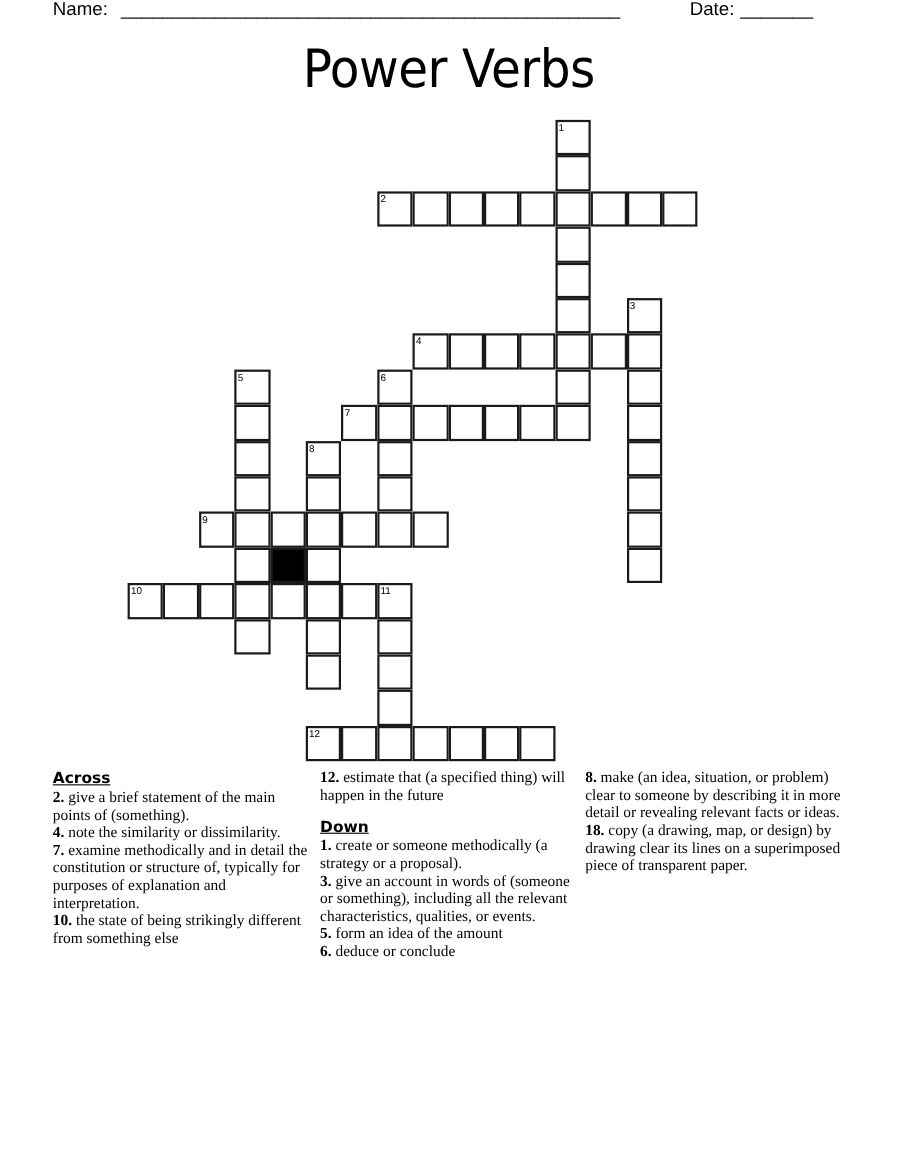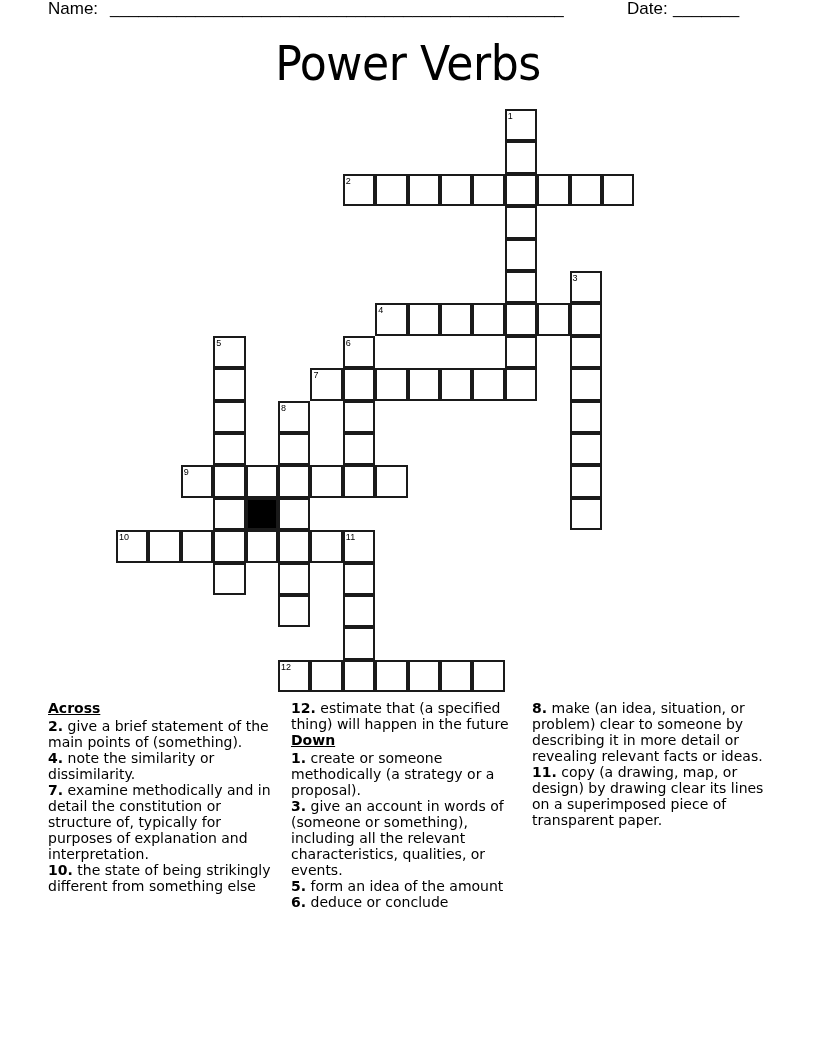--- a/index.html
+++ b/index.html
@@ -29,23 +29,23 @@
     font-family: "Liberation Sans", sans-serif; font-size: 9px; line-height: 10px;
   }
   .clues {
     position: absolute; top: 700px;
     font-family: "DejaVu Sans", sans-serif; font-size: 14px; line-height: 16px;
   }
   .col1 { left: 48px; width: 235px; }
   .col2 { left: 291px; width: 235px; }
   .col3 { left: 532px; width: 240px; }
   .clue-heading { font-weight: bold; text-decoration: underline; margin: 0; }
-  .clue { margin: 0; }
+  .clue { margin: 0; font-family: Liberation Serif, serif; }
   .clue b { font-weight: bold; }
-  .down-heading { margin-top: 0; margin-bottom: 2px; }
+  .down-heading { margin-top: 12px; margin-bottom: 2px; }
   .across-heading { margin-bottom: 2px; }
 </style>
 </head>
 <body>
 
 <div class="header-line">
   <span class="name-label">Name:</span>
   <span class="name-blank">________________________________________________</span>
   <span class="date-label">Date:</span>
   <span class="date-blank">_______</span>
@@ -168,14 +168,14 @@
   <p class="clue"><b>12.</b> <span>estimate that (a specified thing) will happen in the future</span></p>
   <p class="clue-heading down-heading">Down</p>
   <p class="clue"><b>1.</b> <span>create or someone methodically (a strategy or a proposal).</span></p>
   <p class="clue"><b>3.</b> <span>give an account in words of (someone or something), including all the relevant characteristics, qualities, or events.</span></p>
   <p class="clue"><b>5.</b> <span>form an idea of the amount</span></p>
   <p class="clue"><b>6.</b> <span>deduce or conclude</span></p>
 </div>
 
 <div class="clues col3">
   <p class="clue"><b>8.</b> <span>make (an idea, situation, or problem) clear to someone by describing it in more detail or revealing relevant facts or ideas.</span></p>
-  <p class="clue"><b>11.</b> <span>copy (a drawing, map, or design) by drawing clear its lines on a superimposed piece of transparent paper.</span></p>
+  <p class="clue"><b>18.</b> <span>copy (a drawing, map, or design) by drawing clear its lines on a superimposed piece of transparent paper.</span></p>
 </div>
 
 </body></html>

